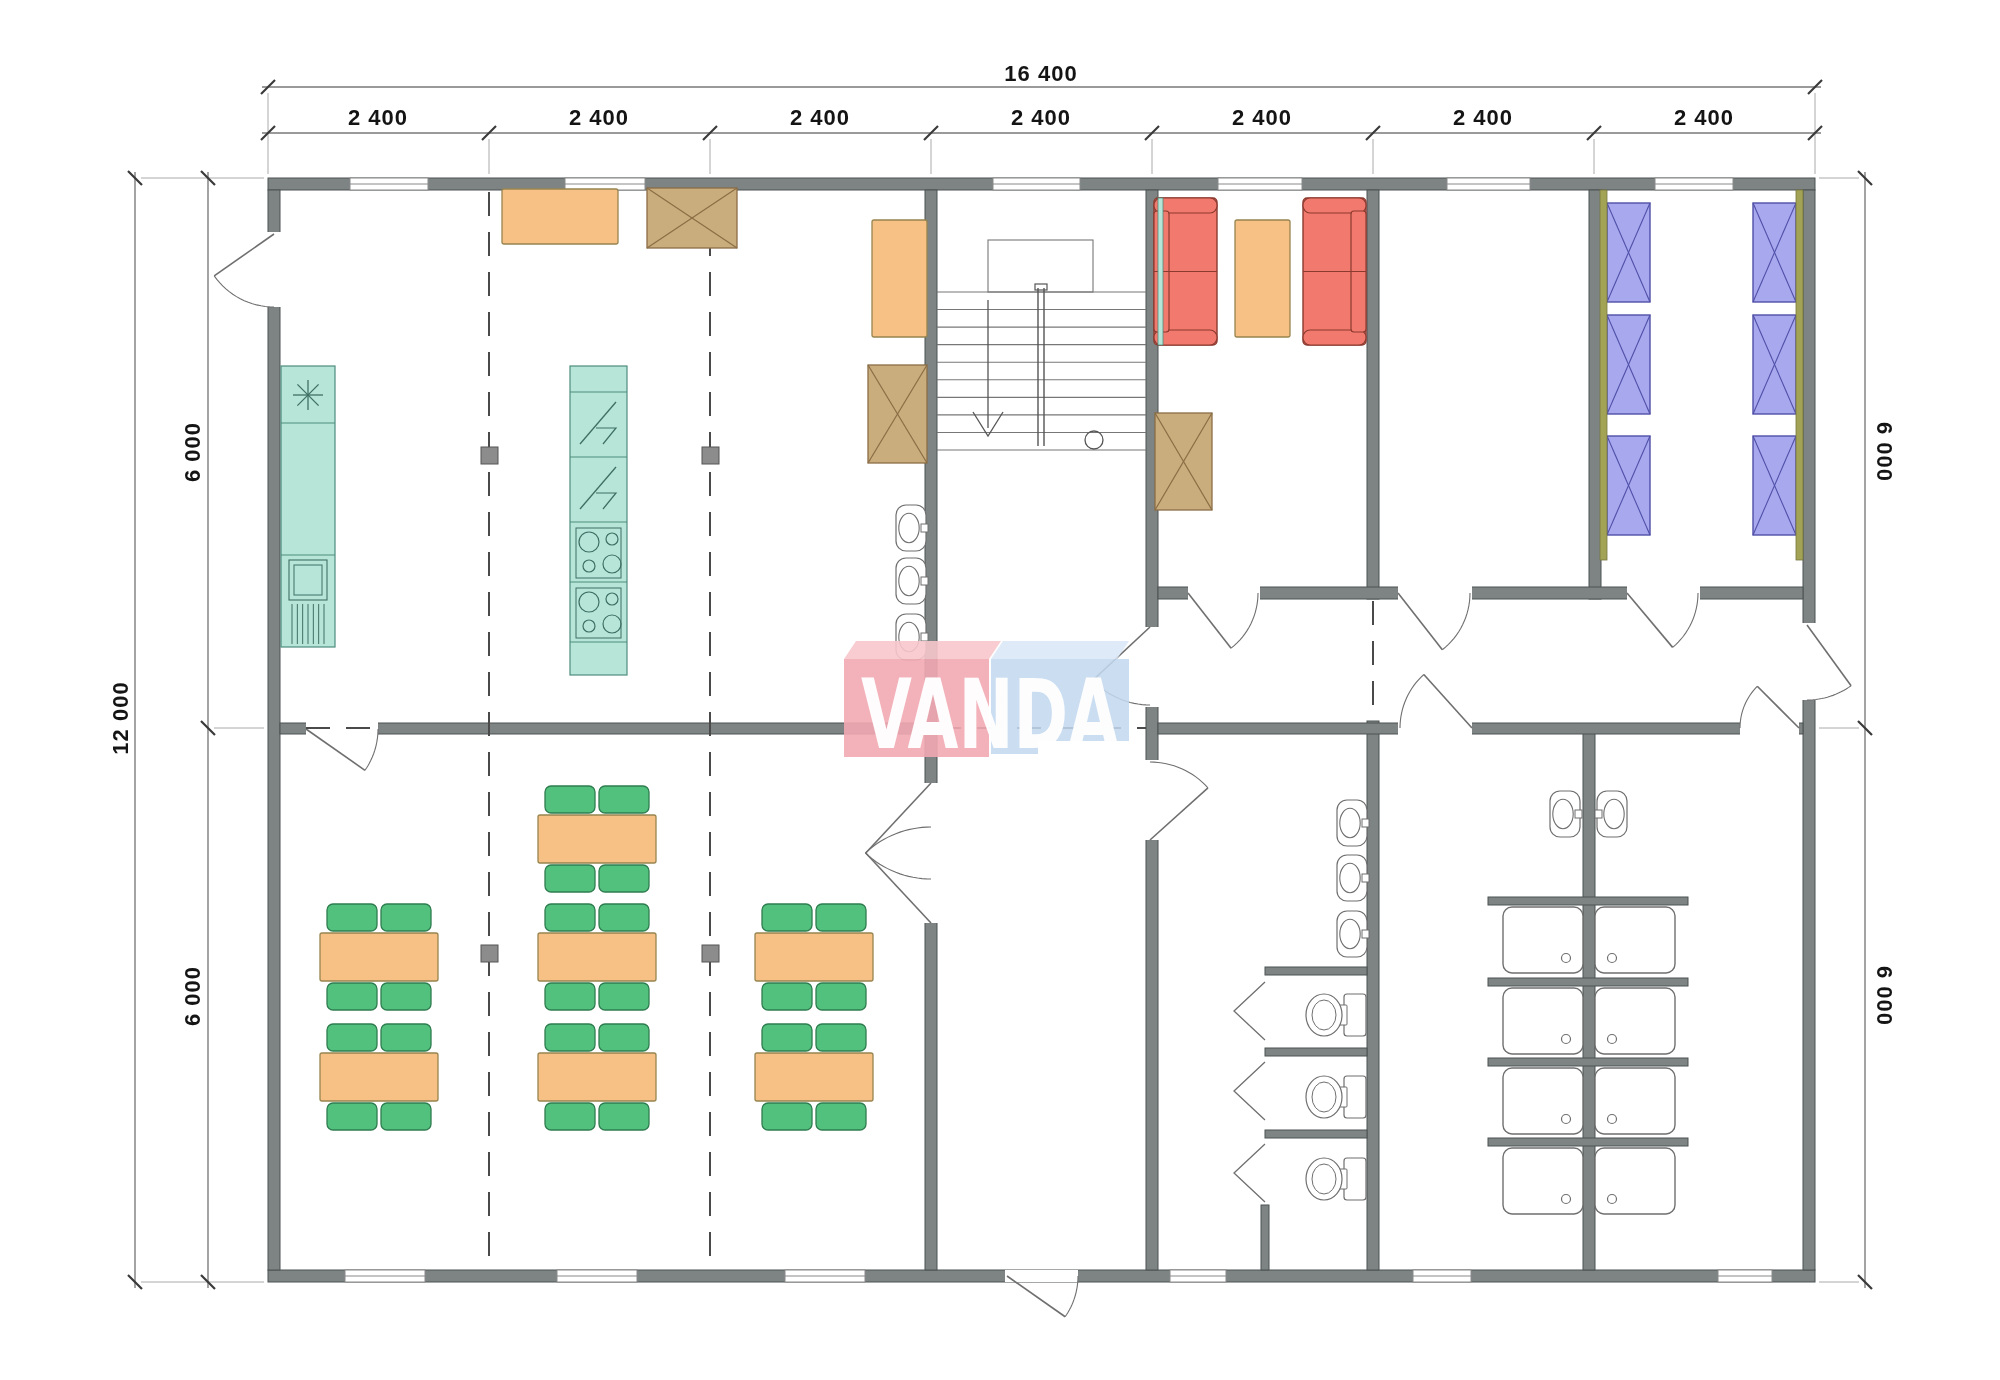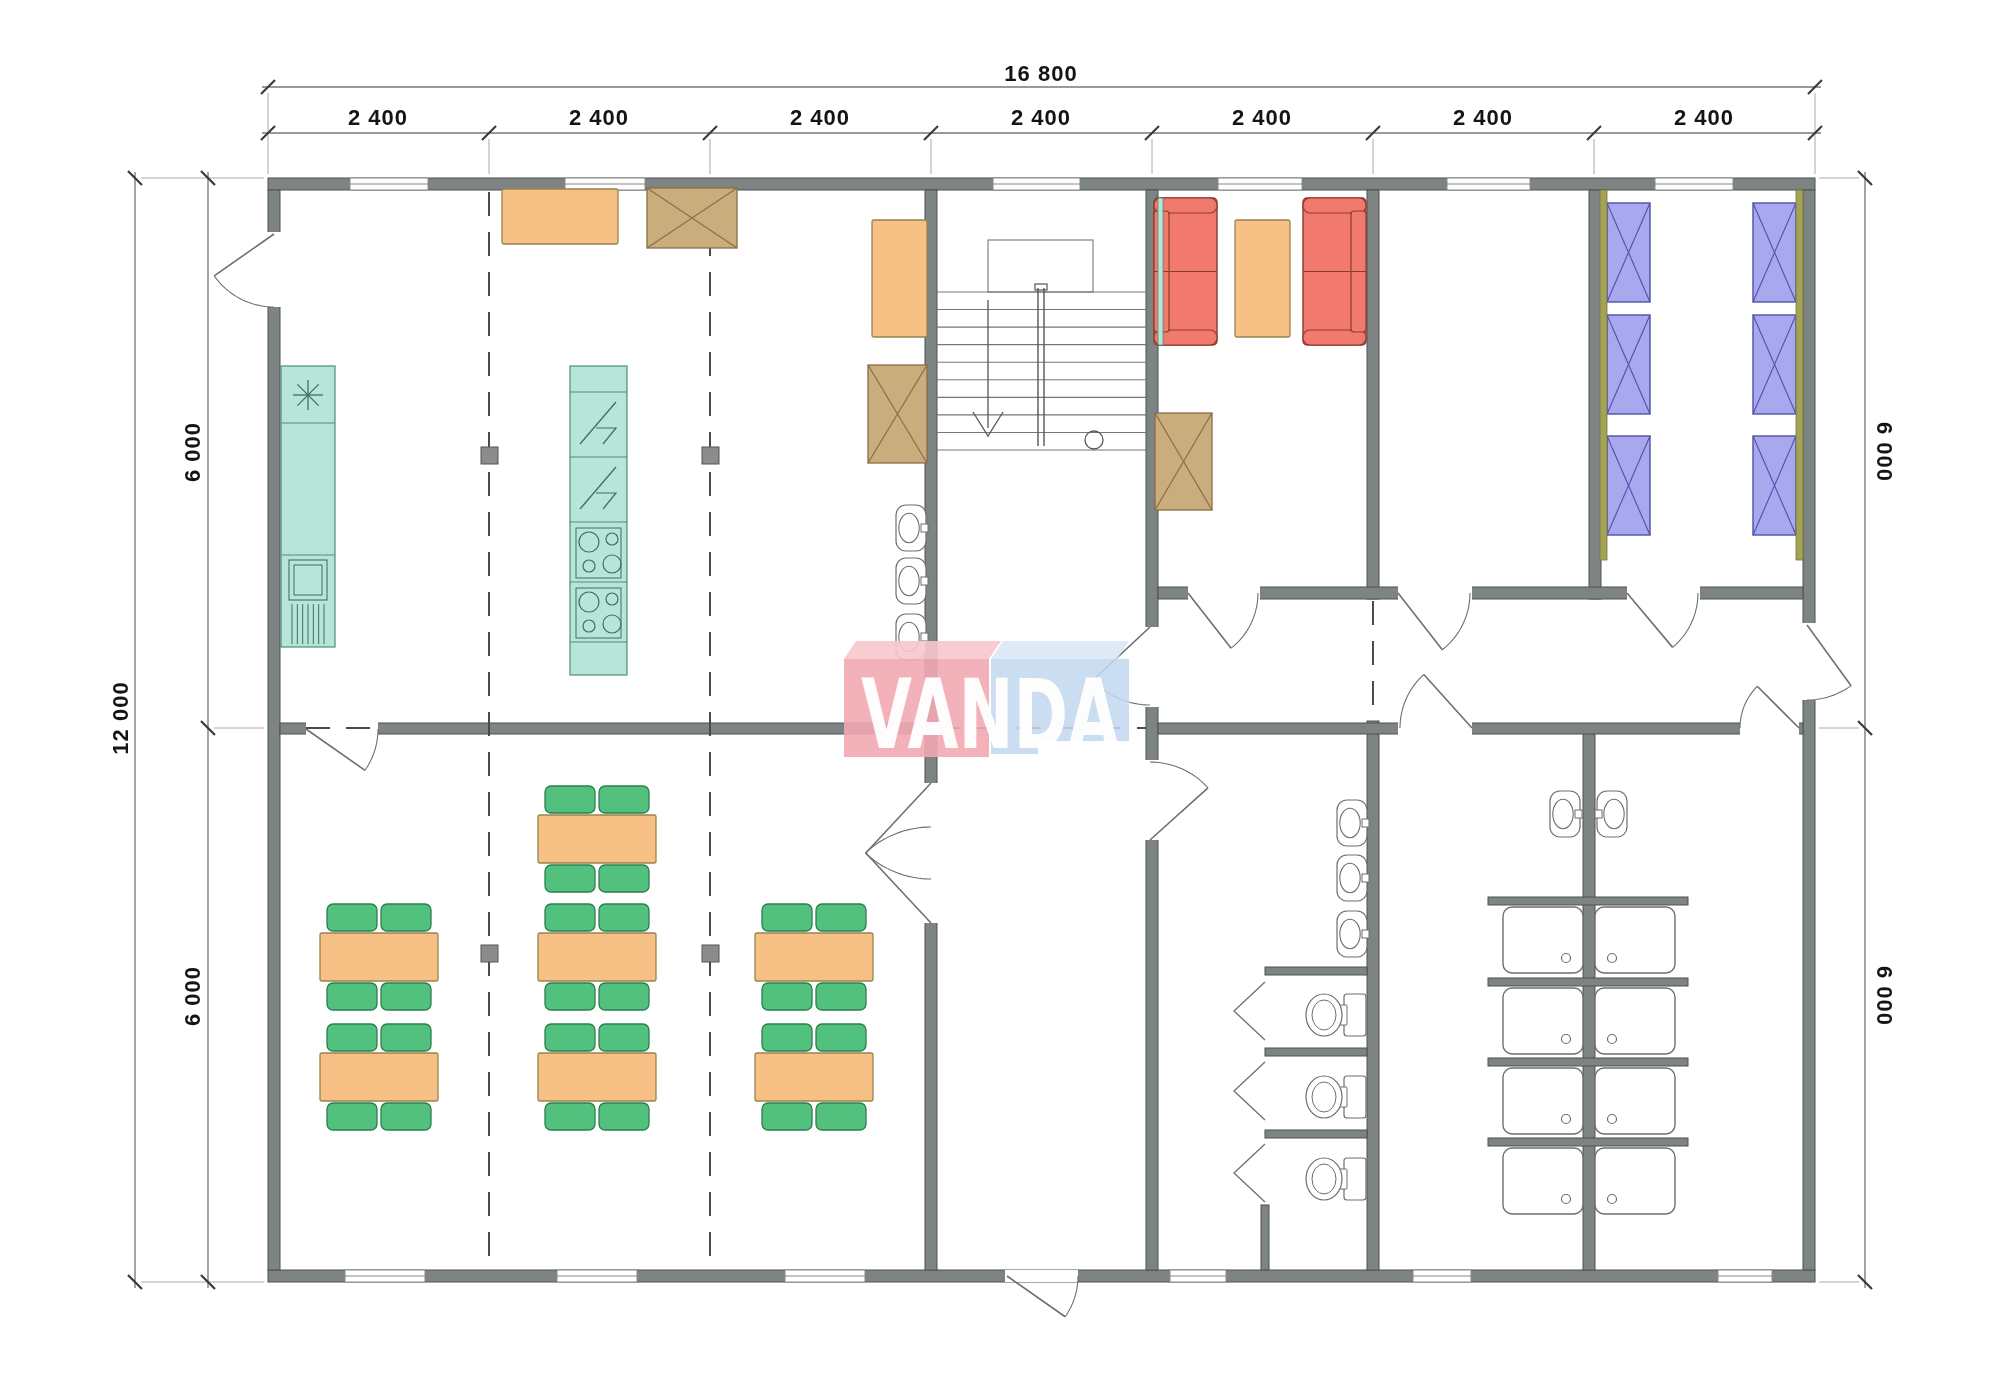--- a/index.html
+++ b/index.html
@@ -333,21 +333,21 @@
       <line x1="1858" y1="721" x2="1872" y2="735" stroke="#3a3a3a" stroke-width="2.2"></line>
       <line x1="1858" y1="1275" x2="1872" y2="1289" stroke="#3a3a3a" stroke-width="2.2"></line>
       <polygon points="844,659 989,659 989,757 844,757" fill="#f2a9b2" opacity="0.9"></polygon>
       <polygon points="856,641 1001,641 989,659 844,659" fill="#f7c6cc" opacity="0.9"></polygon>
       <polygon points="991,659 1129,659 1129,741 991,741" fill="#c2d8ef" opacity="0.87"></polygon>
       <polygon points="1003,641 1129,641 1117,659 991,659" fill="#d9e7f6" opacity="0.87"></polygon>
       <polygon points="991,741 1038,741 1038,754 991,754" fill="#c2d8ef" opacity="0.87"></polygon>
       <text x="990" y="748" text-anchor="middle" font-family="&quot;DejaVu Sans&quot;, sans-serif" font-size="96" font-weight="bold" fill="#ffffff" opacity="0.97" textLength="258" lengthAdjust="spacingAndGlyphs">VANDA</text>
     </svg>
 
-  <div class="dim" style="left:1041px;top:74px;">16 800</div>
+  <div class="dim" style="left:1041px;top:74px;">16 400</div>
 
   <div class="dim" style="left:378px;top:118px;">2 400</div>
   <div class="dim" style="left:599px;top:118px;">2 400</div>
   <div class="dim" style="left:820px;top:118px;">2 400</div>
   <div class="dim" style="left:1041px;top:118px;">2 400</div>
   <div class="dim" style="left:1262px;top:118px;">2 400</div>
   <div class="dim" style="left:1483px;top:118px;">2 400</div>
   <div class="dim" style="left:1704px;top:118px;">2 400</div>
 
   <div class="dim rl" style="left:121px;top:718px;">12 000</div>

